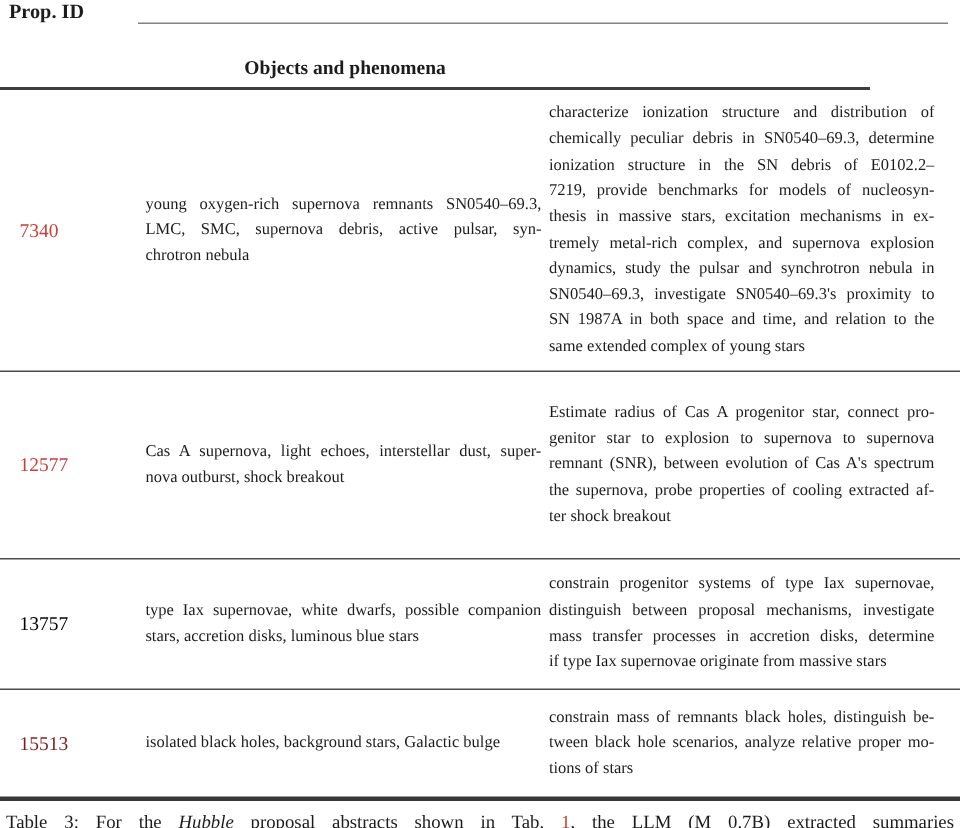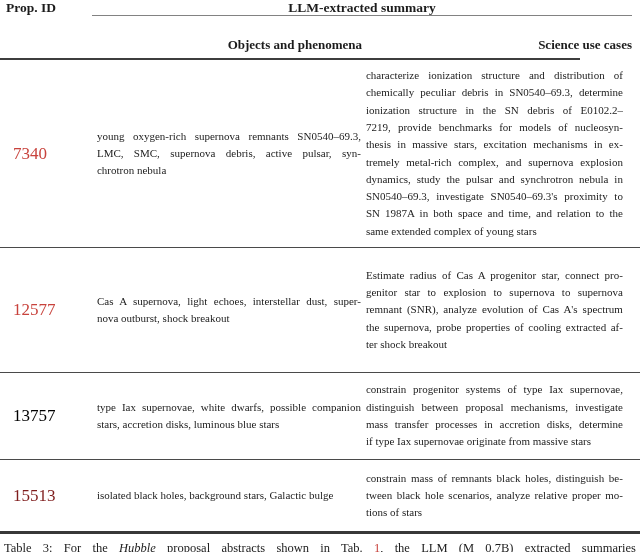--- a/index.html
+++ b/index.html
@@ -11,29 +11,29 @@
   .page { position:absolute; inset:0; }
 
   
   .thead { position:absolute; left:0; top:0; width:580px; height:60px;
            border-bottom:2px solid #3d3d3d; }
   .col1-h { position:absolute; left:6px; top:0; font-size:13.5px; font-weight:bold; }
   .group-h { position:absolute; left:92px; top:0; width:540px; text-align:center;
              font-size:13.5px; font-weight:bold; }
   .cmidrule { position:absolute; left:92px; top:15px; width:540px; height:1px;
               background:#828282; }
-  .sub-h { position:absolute; top:37px; text-align:right; font-size:13px; font-weight:bold; }
+  .sub-h { position:absolute; top:37px; text-align:center; font-size:13px; font-weight:bold; }
   .sub-objects { left:98px;  width:264px; }
   .sub-science { left:375px; width:257px; }
 
   
   .tbody { position:absolute; left:0; top:60px; width:640px; }
   .row { display:flex; align-items:center; width:640px; }
   .row.sep { border-bottom:1px solid #4a4a4a; }
-  .id-cell  { width:90px;  padding-left:13px; font-size:17px; }
+  .id-cell  { width:90px;  padding-left:13px; font-size:13px; }
   .obj-cell { width:272px; padding-left:8px;  width:272px; }
   .obj-inner { width:264px; }
   .sci-cell { width:278px; margin-left:5px; }
   .sci-inner { width:257px; }
   .cell-txt { font-size:11px; }
   .jline { line-height:17.3px; height:17.3px; text-align:justify; text-align-last:justify;
            white-space:nowrap; overflow:hidden; }
   .jline.last { text-align-last:left; }
   .prop-id { cursor:pointer; }
 
@@ -42,24 +42,22 @@
   .caption { position:absolute; left:4px; top:541px; width:632px; font-size:12.5px;
              line-height:15px; white-space:nowrap; text-align:justify; text-align-last:justify; }
 </style>
 </head>
 <body>
 
 <div class="page">
 
   <div class="thead">
     <div class="col1-h">Prop. ID</div>
-    <div class="group-h">LLM-extracted summary</div>
     <div class="cmidrule"></div>
     <div class="sub-h sub-objects">Objects and phenomena</div>
-    <div class="sub-h sub-science">Science use cases</div>
   </div>
 
   <div class="tbody">
       <div class="row sep" style="height: 188px;">
         <div class="id-cell"><span class="prop-id" style="color: rgb(200, 66, 60);">7340</span></div>
         <div class="obj-cell">
           <div class="cell-txt objects-inner obj-inner">
             <div class="jline">young oxygen-rich supernova remnants SN0540–69.3,</div>
             <div class="jline">LMC, SMC, supernova debris, active pulsar, syn-</div>
             <div class="jline last">chrotron nebula</div>
@@ -85,21 +83,21 @@
         <div class="obj-cell">
           <div class="cell-txt objects-inner obj-inner">
             <div class="jline">Cas A supernova, light echoes, interstellar dust, super-</div>
             <div class="jline last">nova outburst, shock breakout</div>
           </div>
         </div>
         <div class="sci-cell">
           <div class="cell-txt science-inner sci-inner">
             <div class="jline">Estimate radius of Cas A progenitor star, connect pro-</div>
             <div class="jline">genitor star to explosion to supernova to supernova</div>
-            <div class="jline">remnant (SNR), analyze evolution of Cas A's spectrum</div>
+            <div class="jline">remnant (SNR), between evolution of Cas A's spectrum</div>
             <div class="jline">the supernova, probe properties of cooling extracted af-</div>
             <div class="jline last">ter shock breakout</div>
           </div>
         </div>
       </div>
       <div class="row sep" style="height: 87px;">
         <div class="id-cell"><span class="prop-id" style="color: #000000;">13757</span></div>
         <div class="obj-cell">
           <div class="cell-txt objects-inner obj-inner">
             <div class="jline">type Iax supernovae, white dwarfs, possible companion</div>

